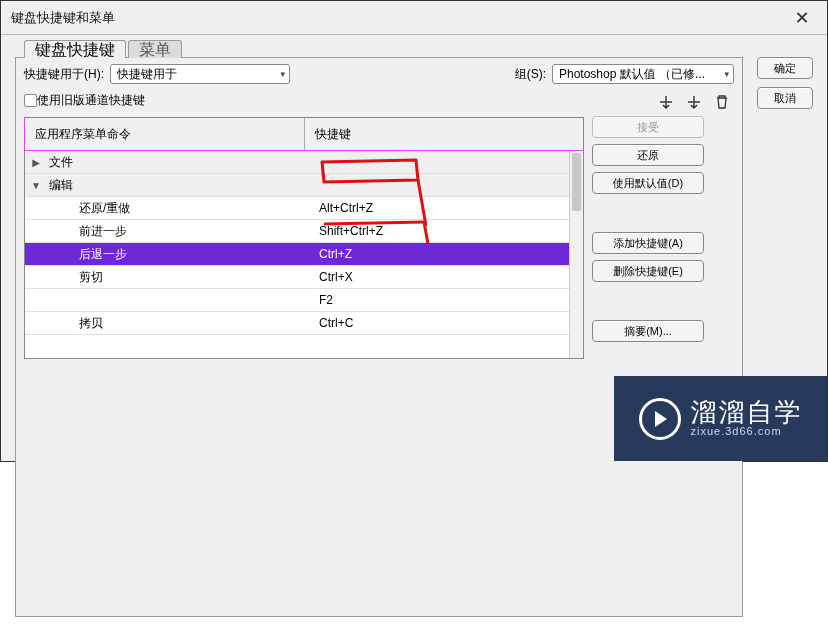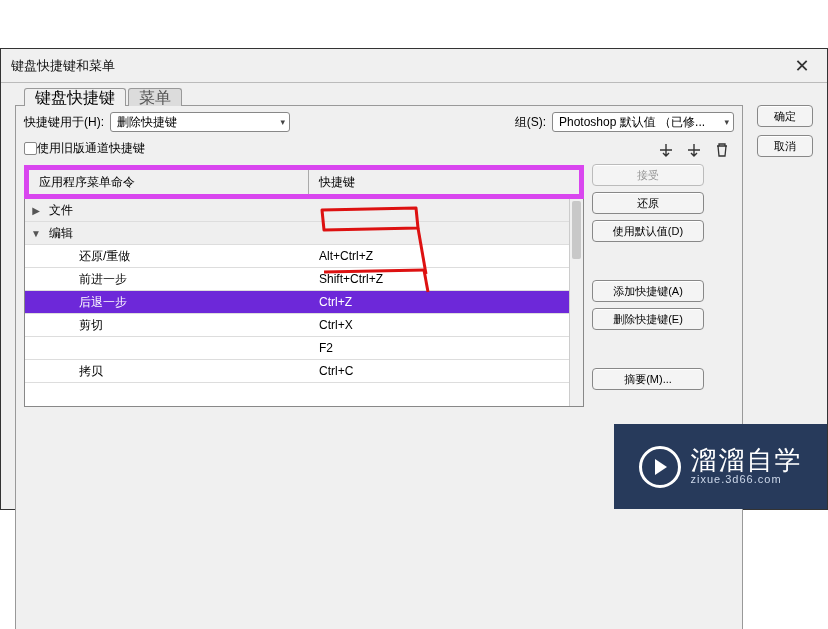--- a/index.html
+++ b/index.html
@@ -12,21 +12,20 @@
     height: 629px;
     overflow: hidden;
     color: #000;
   }
   .window {
     width: 828px;
     height: 462px;
     border: 1px solid #333;
     background: #f0f0f0;
     position: relative;
-    margin-top: 48px;
   }
   .titlebar {
     height: 34px;
     background: #f0f0f0;
     display: flex;
     align-items: center;
     padding: 0 10px;
     border-bottom: 1px solid #bbb;
   }
   .titlebar .title {
@@ -124,21 +123,21 @@
     right: 10px; top: 34px;
     display: flex; gap: 8px;
   }
   
   .list-wrap {
     margin: 4px 8px 8px 8px;
     position: relative;
   }
   .list-header {
     display: flex;
-    border: 5px solid #d946ef;
+    border: 1px solid #d946ef;
     background: #f0f0f0;
     height: 34px;
     align-items: center;
     justify-content: space-between;
   }
   .lh-col1 { width: 280px; padding-left: 10px; border-right: 1px solid #aaa; height: 100%; display:flex; align-items:center;}
   .lh-col2 { flex: 1; padding-left: 10px; height: 100%; display:flex; align-items:center;}
   .list-body {
     border: 1px solid #888;
     border-top: none;
@@ -247,21 +246,21 @@
     <div class="main">
 
       <div class="tabs">
         <div class="tab active">键盘快捷键</div>
         <div class="tab">菜单</div>
       </div>
 
       <div class="toprow">
         <span class="label">快捷键用于(H):</span>
         <div class="select" style="width:180px">
-          <span>删除快捷键</span>
+          <span>快捷键用于</span>
           <span class="caret">▾</span>
         </div>
         <div class="flex-sp"></div>
         <span class="label">组(S):</span>
         <div class="select" style="width:182px">
           <span>Photoshop 默认值 （已修...</span>
           <span class="caret">▾</span>
         </div>
       </div>
 

